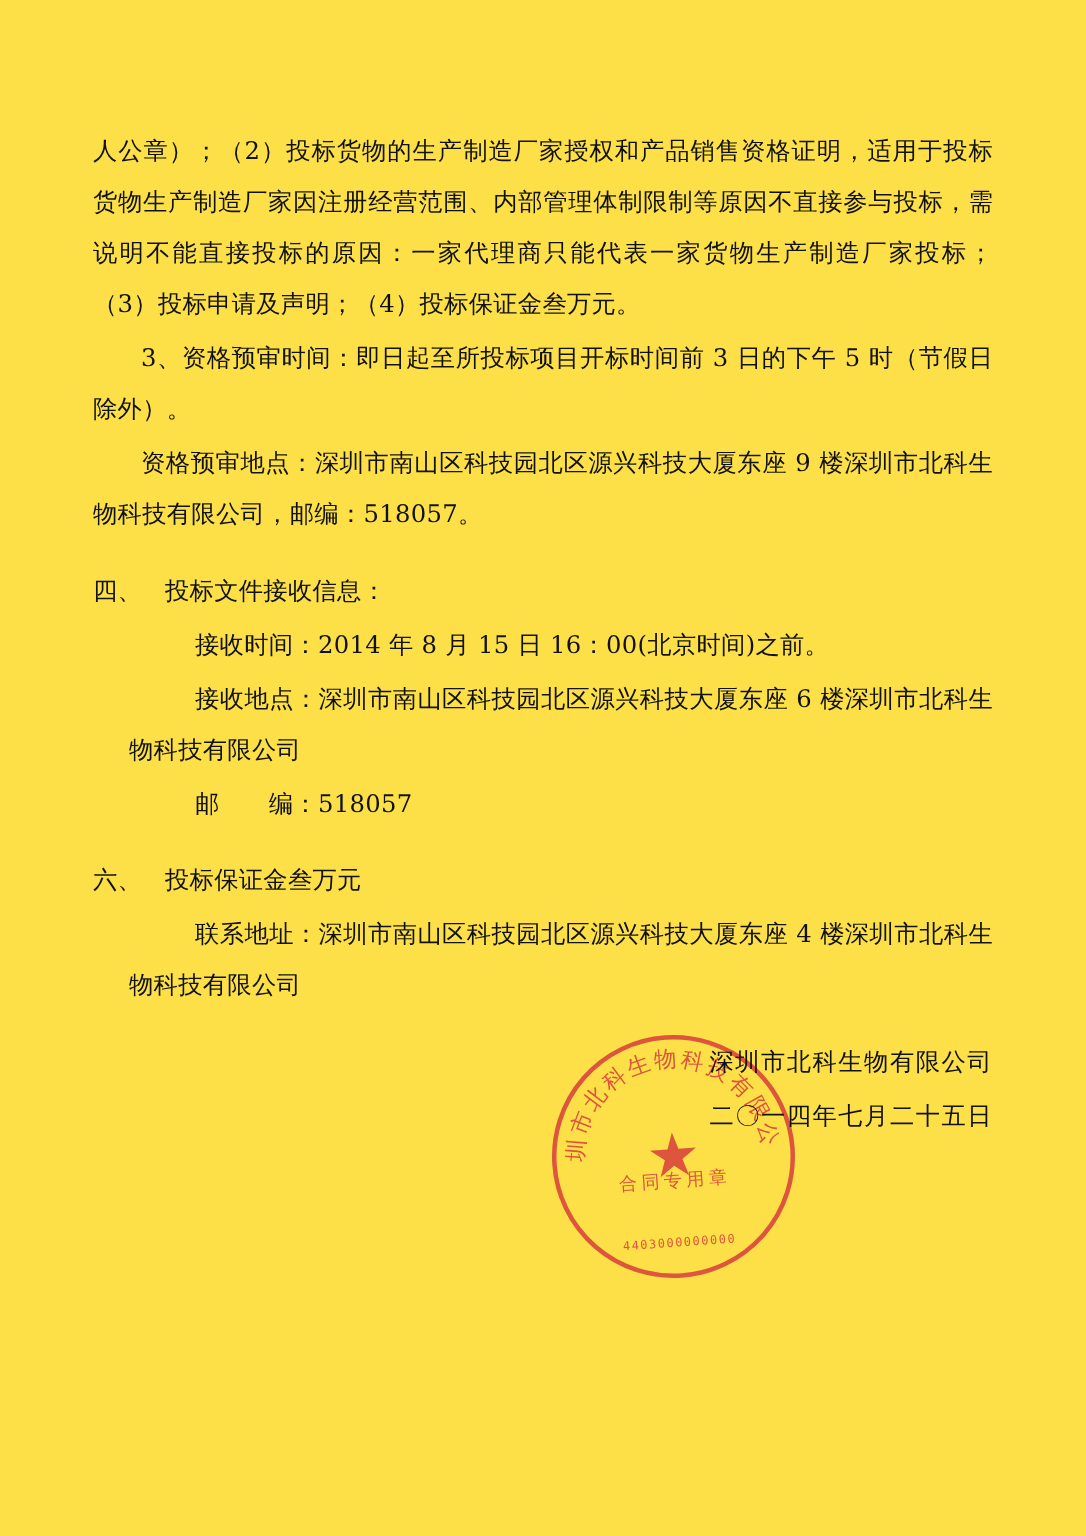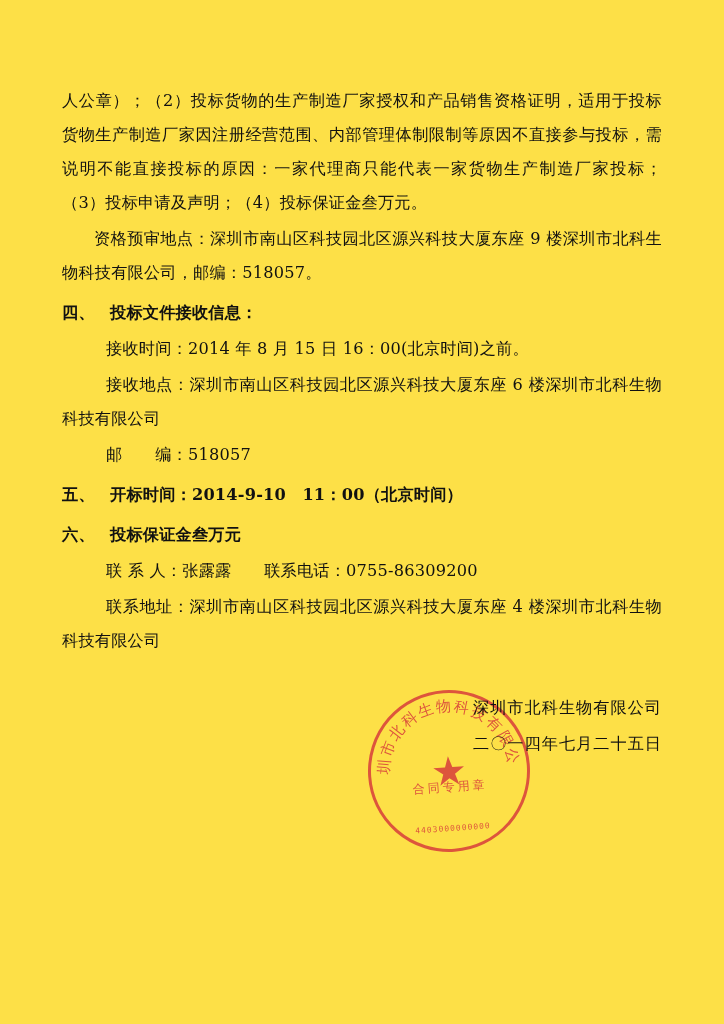--- a/index.html
+++ b/index.html
@@ -31,24 +31,24 @@
   p {
     margin: 0 0 2px 0;
     font-size: 16.2px;
     line-height: 34px;
     text-align: justify;
     text-justify: inter-ideograph;
     letter-spacing: 0.2px;
   }
   .indent1 { text-indent: 0; }
   .indent2 { text-indent: 32px; }
-  .indent3 { text-indent: 44px; }
+  .indent3 { text-indent: 44px; margin-left: 24px; }
   .heading {
-    font-weight: bold;
-    margin-top: 6px;
+    font-weight: normal;
+    margin-top: 17px;
   }
   .heading .num {
     display: inline-block;
     width: 48px;
   }
   .sig-area {
     position: absolute;
     left: 62px;
     top: 690px;
     width: 600px;
@@ -125,40 +125,37 @@
 </style>
 </head>
 <body>
 
 <div class="page">
 
   <div class="content">
 
     <p class="indent1">人公章）；（2）投标货物的生产制造厂家授权和产品销售资格证明，适用于投标货物生产制造厂家因注册经营范围、内部管理体制限制等原因不直接参与投标，需说明不能直接投标的原因：一家代理商只能代表一家货物生产制造厂家投标；（3）投标申请及声明；（4）投标保证金叁万元。</p>
 
+    <p class="indent2">3、资格预审时间：即日起至所投标项目开标时间前 3 日的下午 5 时（节假日除外）。</p>
 
     <p class="indent2">资格预审地点：深圳市南山区科技园北区源兴科技大厦东座 9 楼深圳市北科生物科技有限公司，邮编：518057。</p>
 
     <p class="heading">
       <span class="num">四、</span><span>投标文件接收信息：</span>
     </p>
 
     <p class="indent3">接收时间：2014 年 8 月 15 日 16：00(北京时间)之前。</p>
     <p class="indent3">接收地点：深圳市南山区科技园北区源兴科技大厦东座 6 楼深圳市北科生物科技有限公司</p>
     <p class="indent3">邮　　编：518057</p>
 
-    <p class="heading">
-      <span class="num">五、</span><span>开标时间：2014-9-10　11：00（北京时间）</span>
-    </p>
 
     <p class="heading">
       <span class="num">六、</span><span>投标保证金叁万元</span>
     </p>
 
-    <p class="indent3">联 系 人：张露露　　联系电话：0755-86309200</p>
     <p class="indent3">联系地址：深圳市南山区科技园北区源兴科技大厦东座 4 楼深圳市北科生物科技有限公司</p>
 
   </div>
 
   <div class="stamp">
     <div class="stamp-inner">
       <svg class="stamp-arc" viewBox="0 0 156 156">
         <defs>
           <path id="arcTop" d="M 18,78 A 60,60 0 0 1 138,78"></path>
         </defs>

